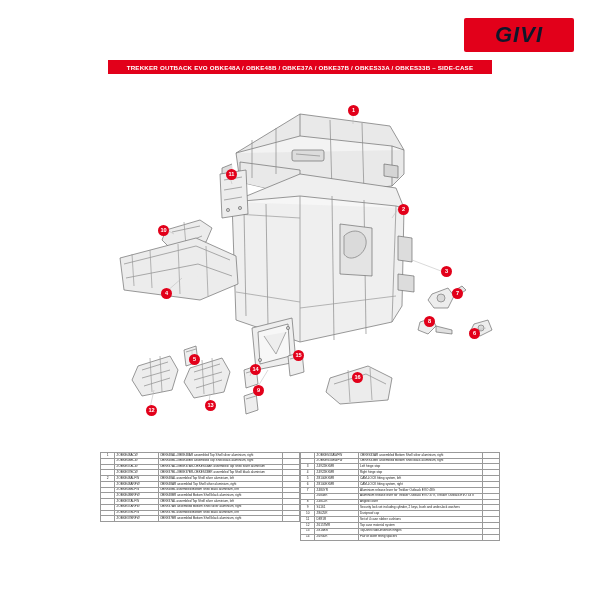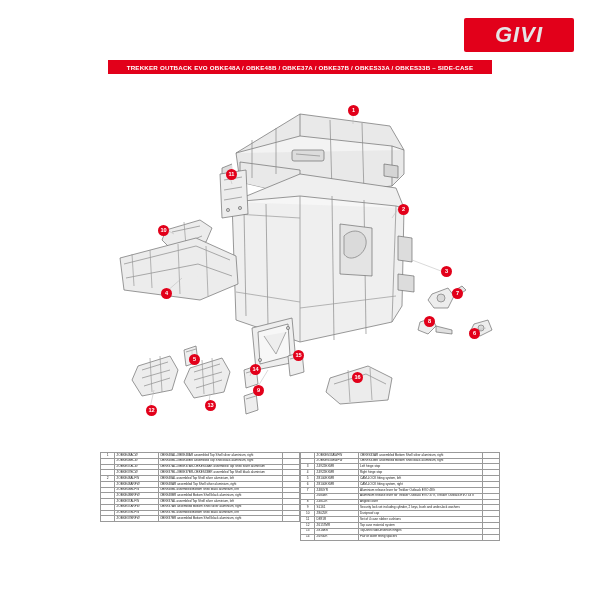--- a/index.html
+++ b/index.html
@@ -28,21 +28,21 @@
     right: 26px;
     width: 110px;
     height: 34px;
     background: #e2001a;
     border-radius: 2px;
     display: flex;
     align-items: center;
     justify-content: center;
   }
   .brand-logo .brand-text {
-    color: #e5e5e5;
+    color: #0f172a;
     font-size: 22px;
     font-weight: bold;
     letter-spacing: 1px;
     font-style: italic;
     font-family: "Liberation Sans", sans-serif;
   }
   .title-bar {
     position: absolute;
     top: 60px;
     left: 108px;

